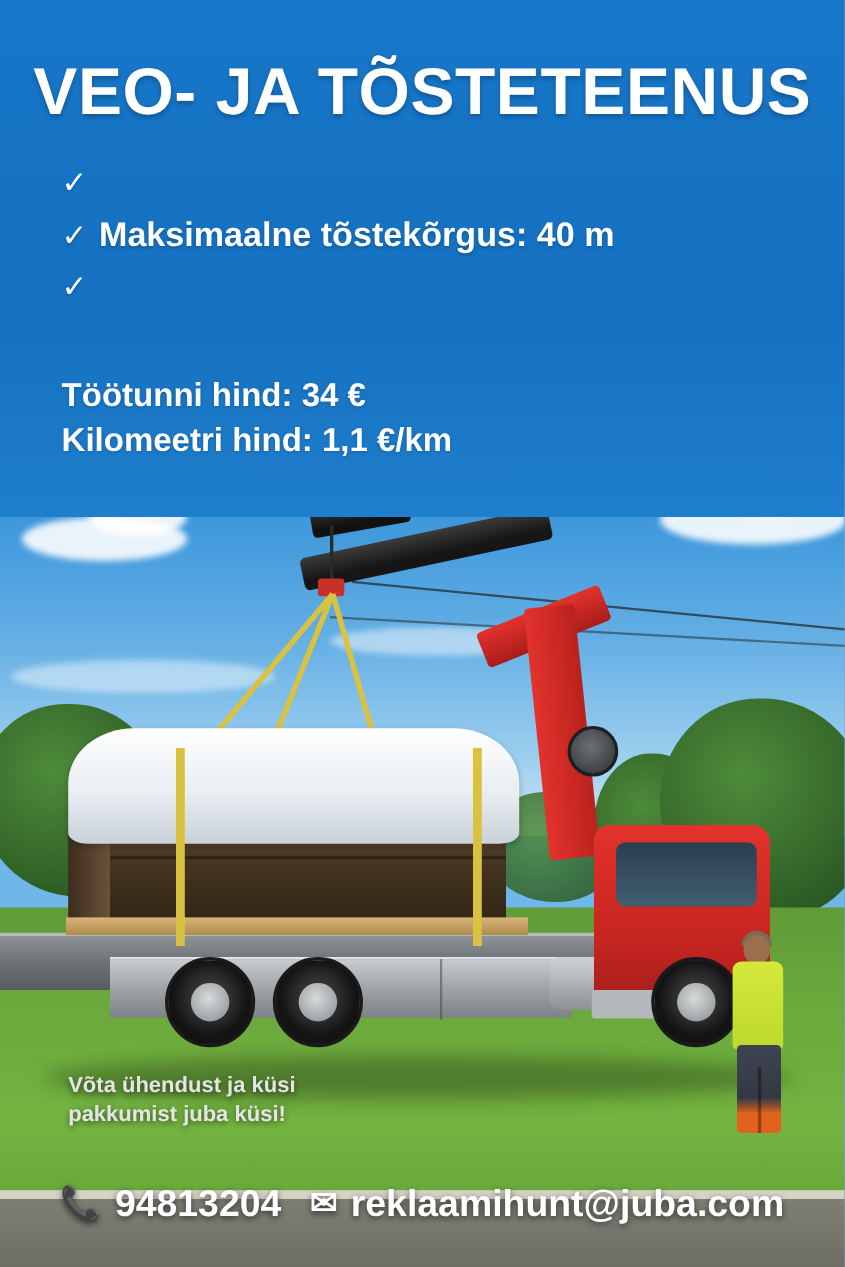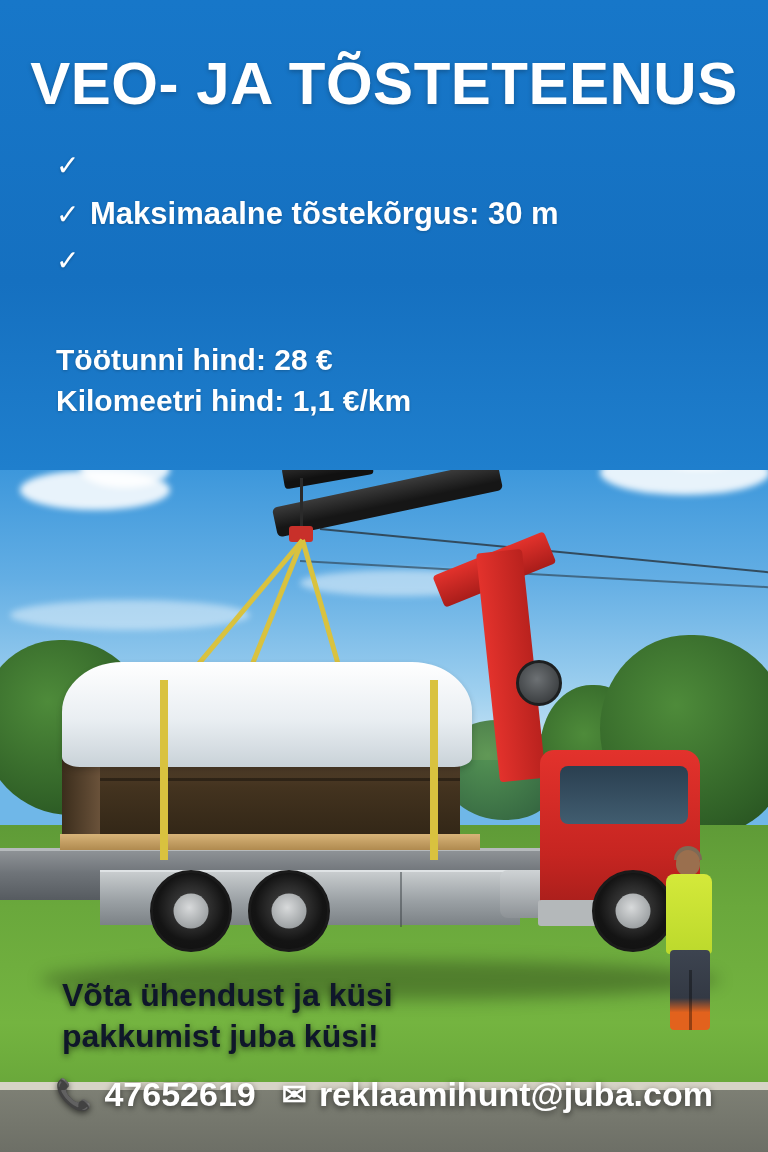--- a/index.html
+++ b/index.html
@@ -301,22 +301,22 @@
   .worker-split {
     position: absolute; left: 689px; top: 540px; width: 3px; height: 60px; background: rgba(0,0,0,.35);
   }
 
   
   .cta {
     position: absolute;
     left: 62px;
     top: 975px;
     z-index: 10;
-    color: #0f172a;
-    font-size: 32px;
+    color: #e5e5e5;
+    font-size: 20px;
     font-weight: bold;
     line-height: 1.28;
     text-shadow: 0 2px 6px rgba(0,0,0,0.55);
   }
   .contact-bar {
     position: absolute;
     left: 0; top: 1075px;
     width: 768px;
     z-index: 10;
     display: flex;
@@ -411,42 +411,42 @@
 
   <div class="top-panel">
     <div class="headline">VEO- JA TÕSTETEENUS</div>
 
     <div class="bullets">
       <div class="bullet">
         <span class="check">✓</span>
       </div>
       <div class="bullet">
         <span class="check">✓</span>
-        <span>Maksimaalne tõstekõrgus: 30 m</span>
+        <span>Maksimaalne tõstekõrgus: 40 m</span>
       </div>
       <div class="bullet">
         <span class="check">✓</span>
       </div>
     </div>
 
     <div class="prices">
-      <div class="price-line">Töötunni hind: 28 €</div>
+      <div class="price-line">Töötunni hind: 34 €</div>
       <div class="price-line">Kilomeetri hind: 1,1 €/km</div>
     </div>
   </div>
 
   <div class="cta">
     <div>Võta ühendust ja küsi</div>
     <div>pakkumist juba küsi!</div>
   </div>
 
   <div class="contact-bar">
     <div class="contact-item">
       <span class="icon-glyph">📞</span>
-      <span>47652619</span>
+      <span>94813204</span>
     </div>
     <div class="contact-item">
       <span class="icon-glyph">✉</span>
       <span>reklaamihunt@juba.com</span>
     </div>
   </div>
 
 </div>
 
 </body></html>

